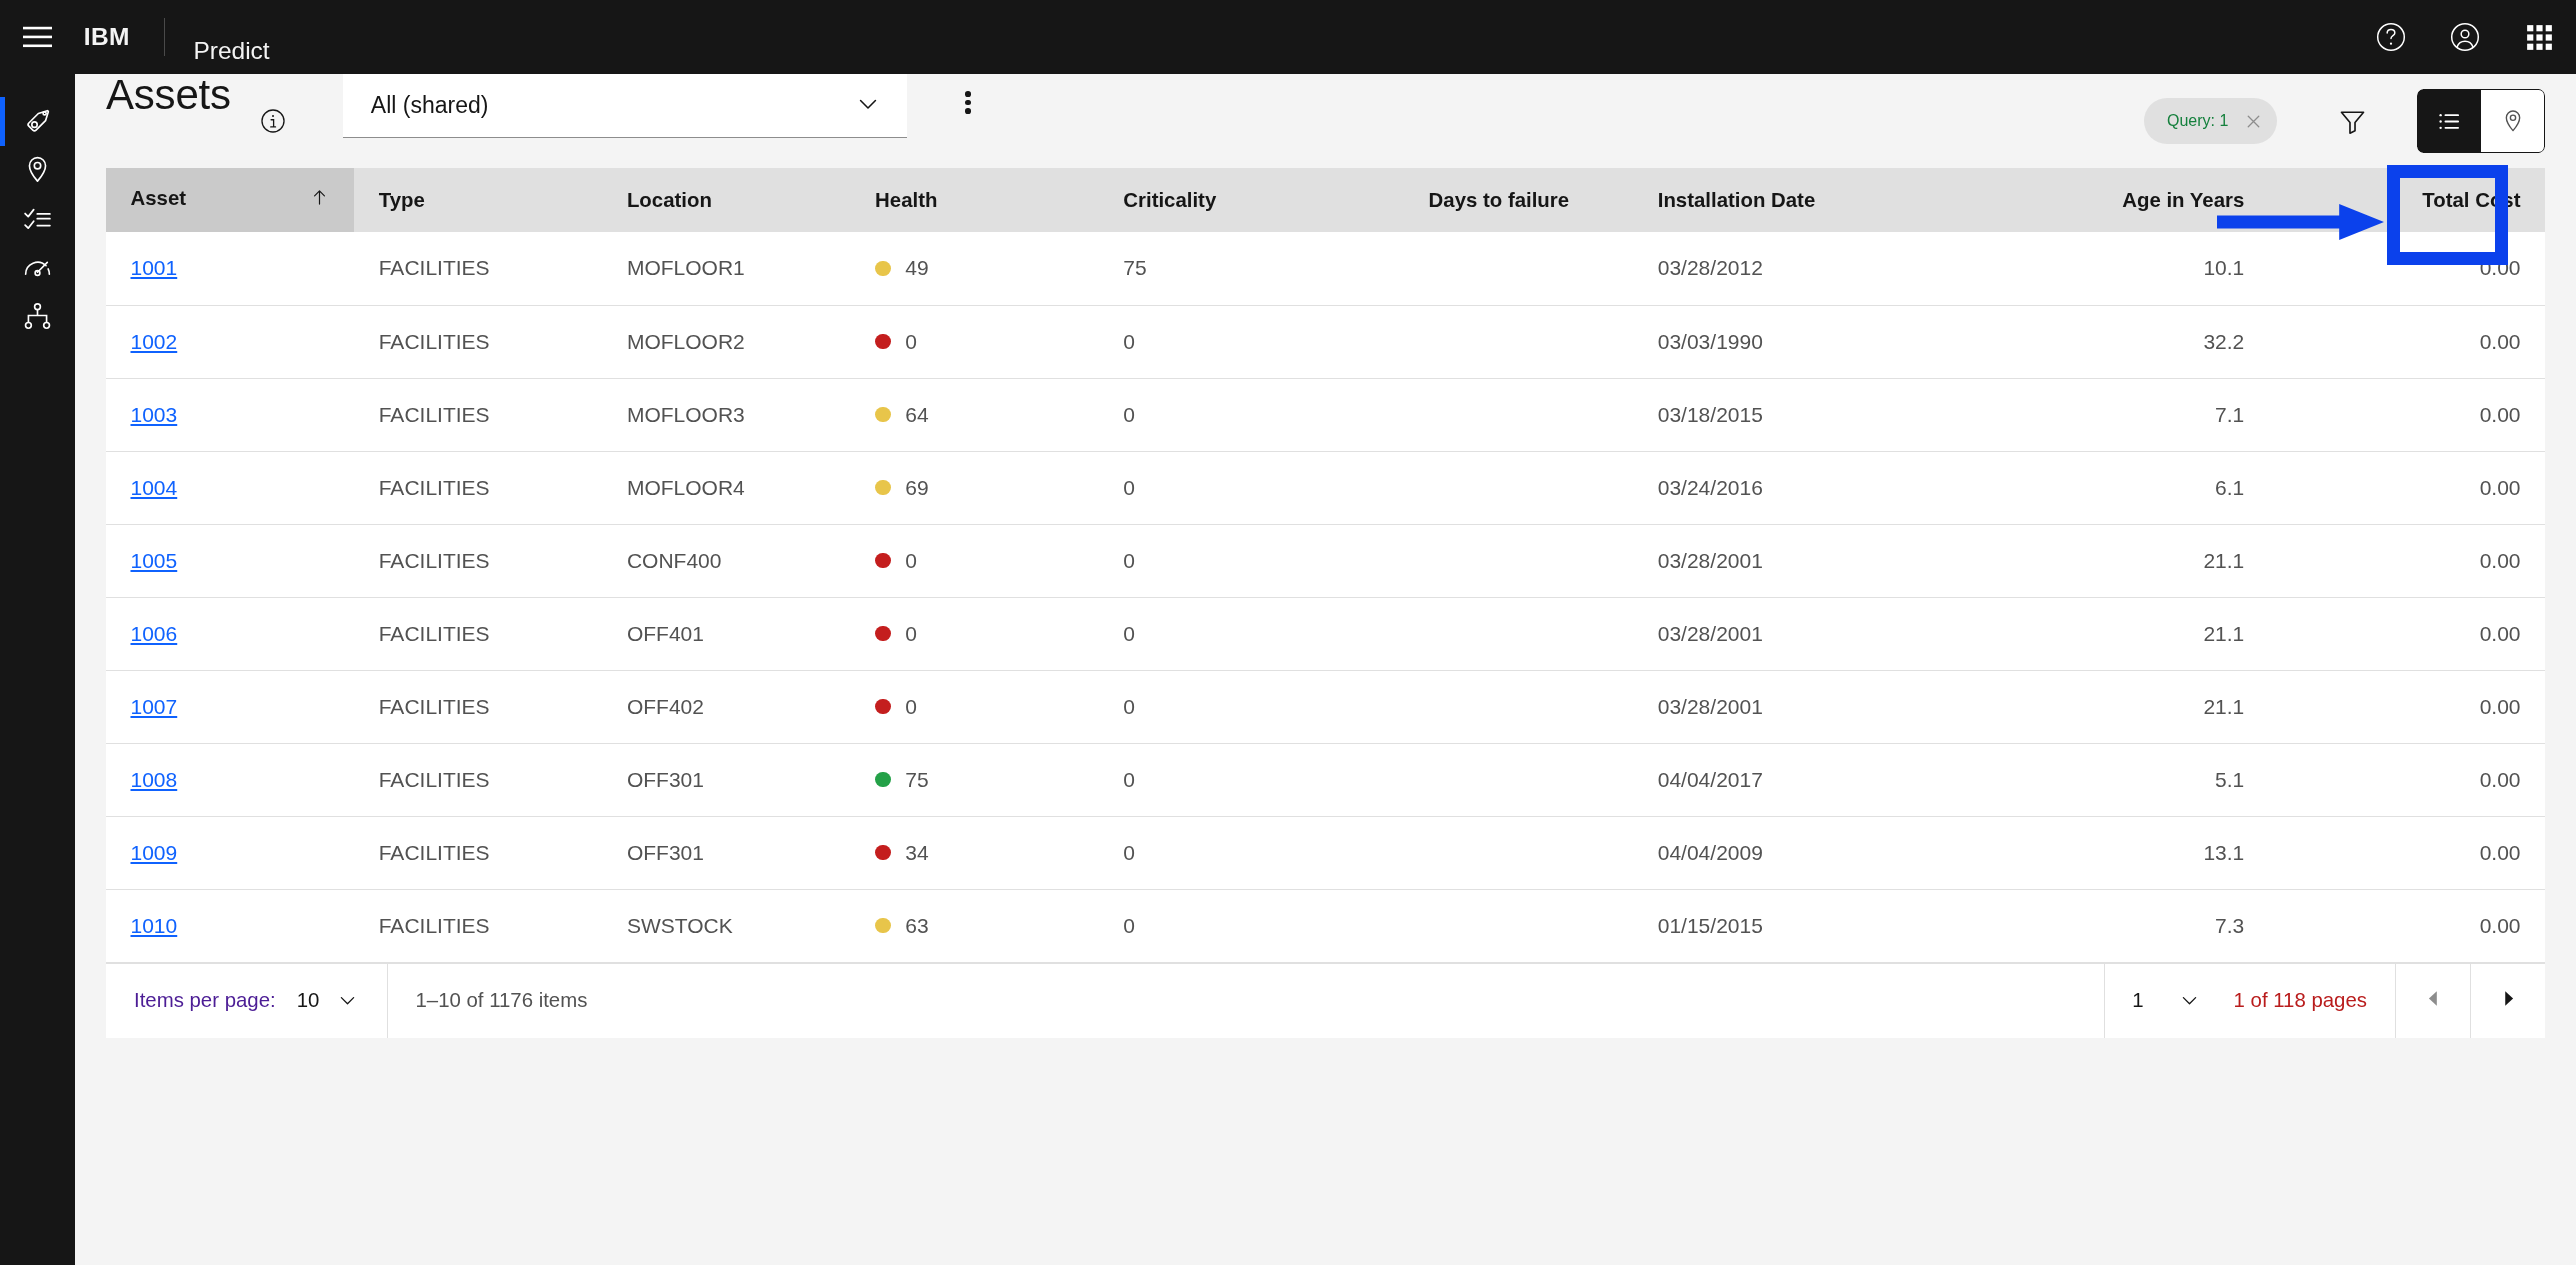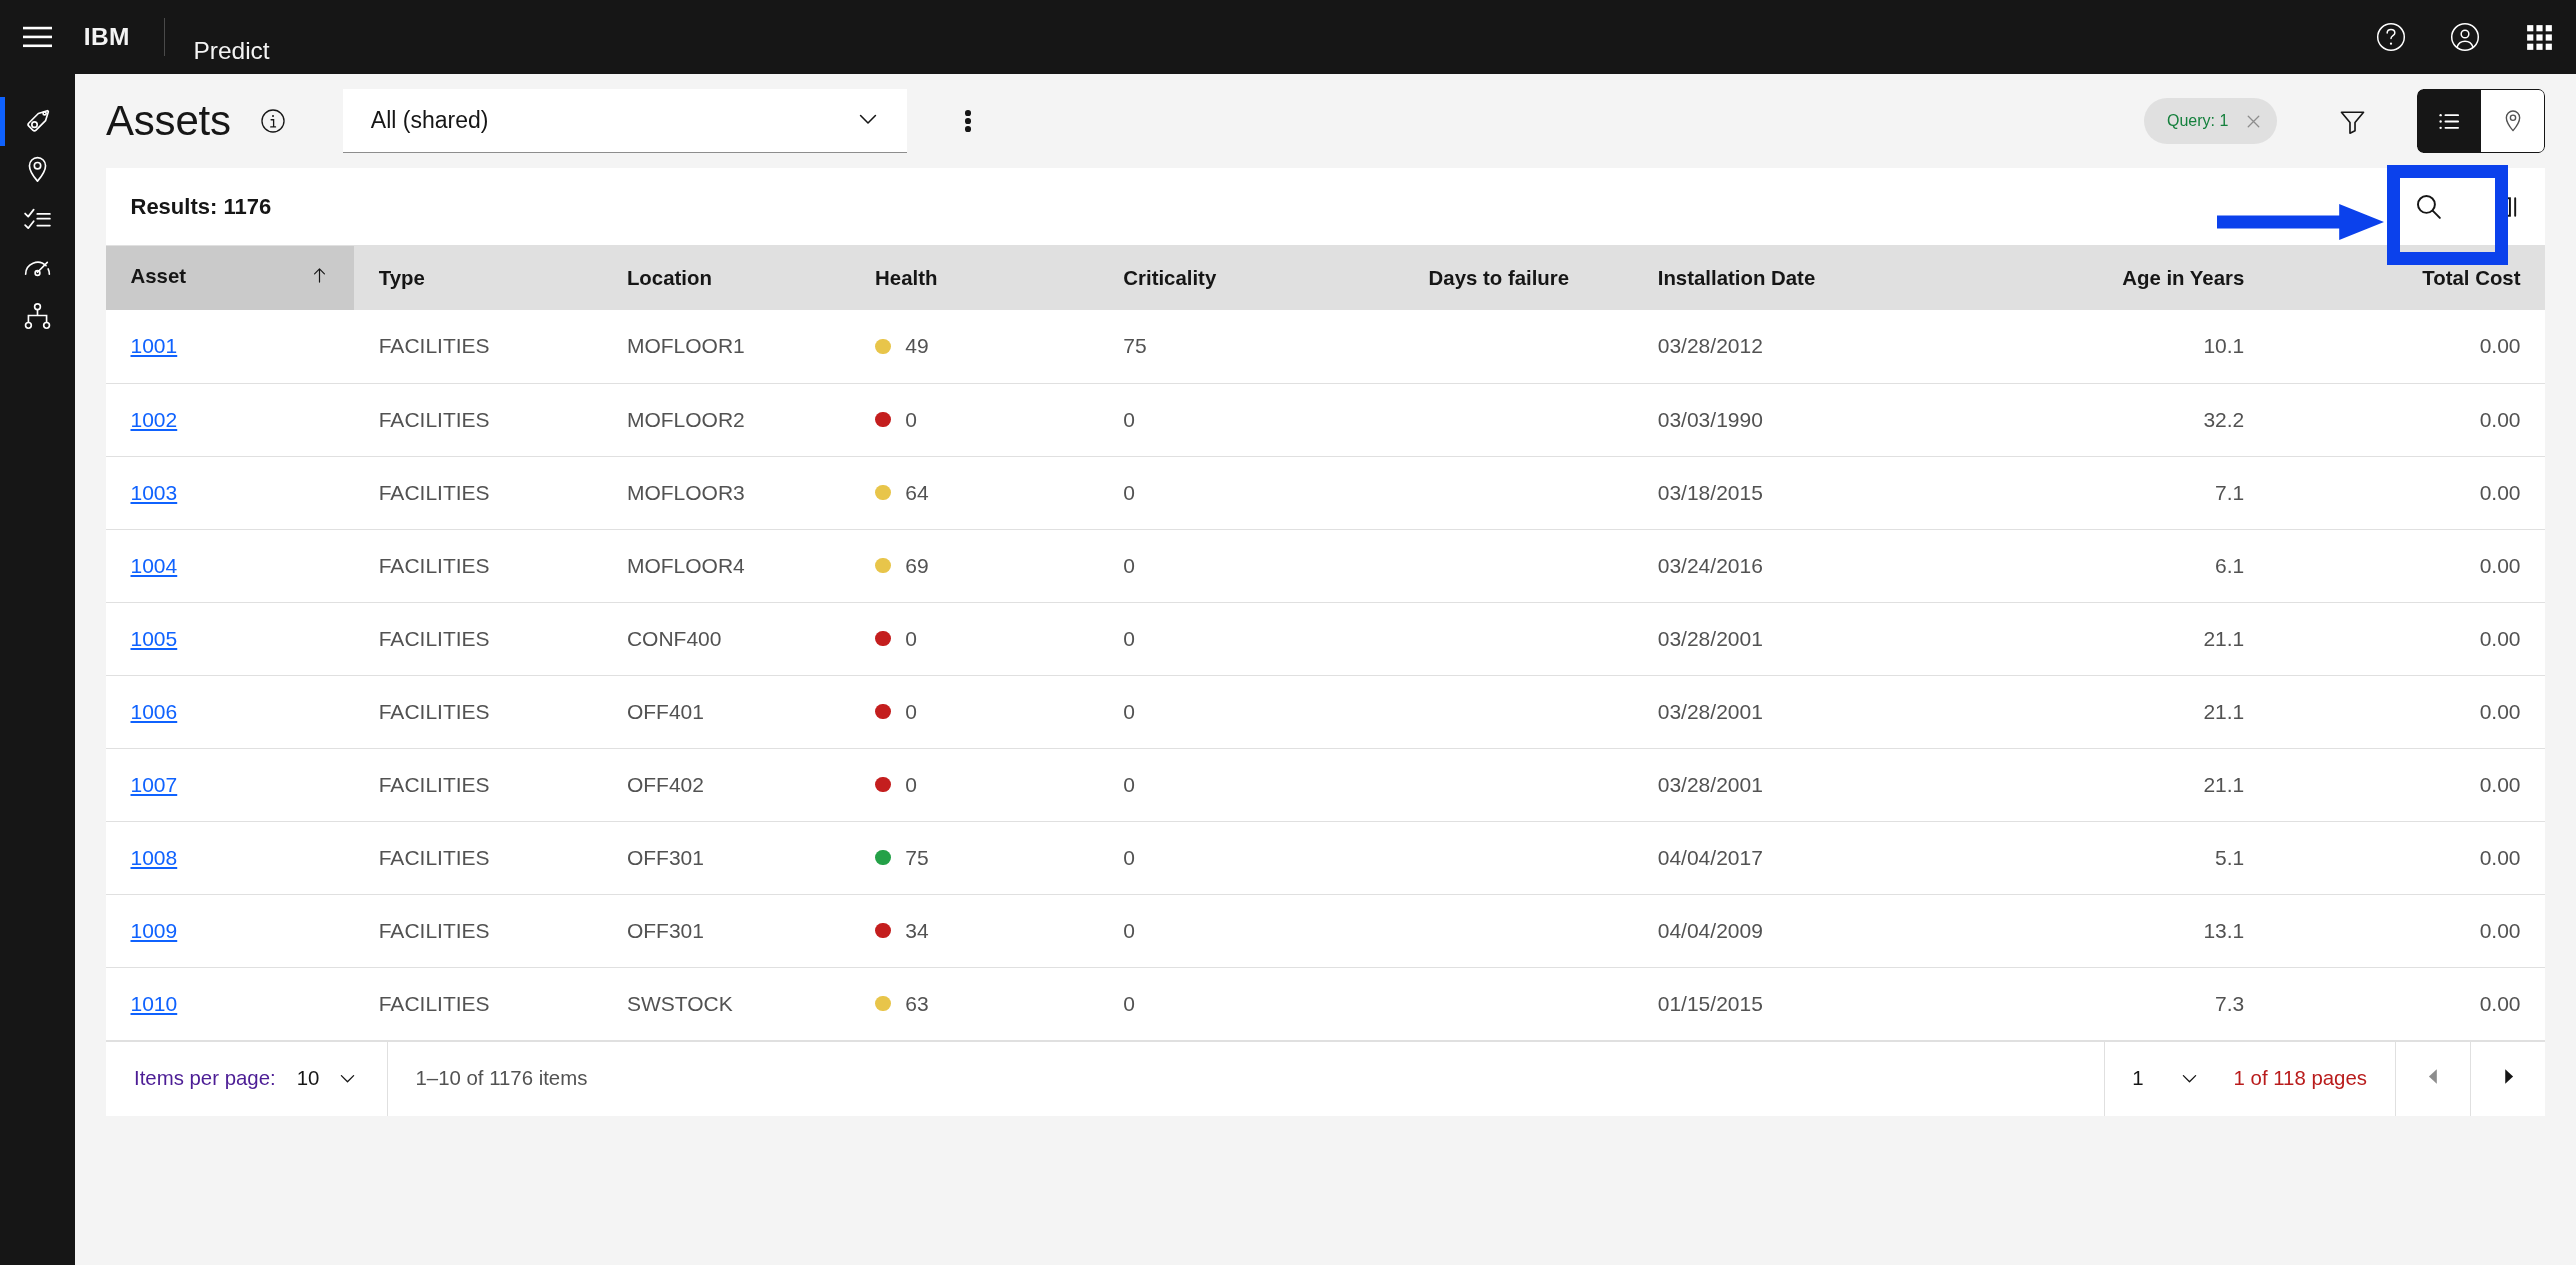--- a/index.html
+++ b/index.html
@@ -61,21 +61,21 @@
   .page {
     position: absolute; top: 74px; left: 75px;
     width: 2501px; height: 1192px;
     background: #f4f4f4;
   }
 
   
   .title-row {
     position: relative;
     height: 94px;
-    display: flex; align-items: center;
+    display: flex; 
     padding: 0 31px 0 31px;
   }
   .page-title {
     font-size: 42px; font-weight: 400; color: #161616;
     line-height: 1; letter-spacing: -0.2px;
   }
   .info-icon { margin-left: 28px; display:flex; align-items:center; cursor:pointer; }
 
   .view-select {
     margin-left: 56px;
@@ -372,37 +372,20 @@
             <path d="M16 4.6c-4.2 0-7.6 3.4-7.6 7.6 0 5.8 7.6 14.8 7.6 14.8s7.6-9 7.6-14.8c0-4.2-3.4-7.6-7.6-7.6z" stroke-linejoin="round"></path>
             <circle cx="16" cy="12.3" r="3"></circle>
           </svg>
         </div>
       </div>
     </div>
   </div>
 
   <div class="table-wrap">
 
-    <div class="toolbar">
-      <div class="results-label">Results: 1176</div>
-      <div class="toolbar-right">
-        <div class="tb-icon">
-          <svg width="33" height="33" viewBox="0 0 32 32" fill="none" stroke="#161616" stroke-width="1.9" stroke-linecap="round">
-            <circle cx="14" cy="14" r="8.2"></circle>
-            <path d="M20 20 27 27"></path>
-          </svg>
-        </div>
-        <div class="tb-icon">
-          <svg width="28" height="28" viewBox="0 0 32 32" fill="none" stroke="#161616" stroke-width="2.2" stroke-linecap="round">
-            <path d="M5.5 6v20M26.5 6v20"></path>
-            <rect x="11.5" y="6" width="9" height="20" stroke-width="2.2"></rect>
-          </svg>
-        </div>
-      </div>
-    </div>
 
     <table>
       <colgroup>
         <col style="width:248px">
           <col style="width:248px">
           <col style="width:248px">
         <col style="width:248px">
           <col style="width:305px">
           <col style="width:229px">
         <col style="width:330px">

